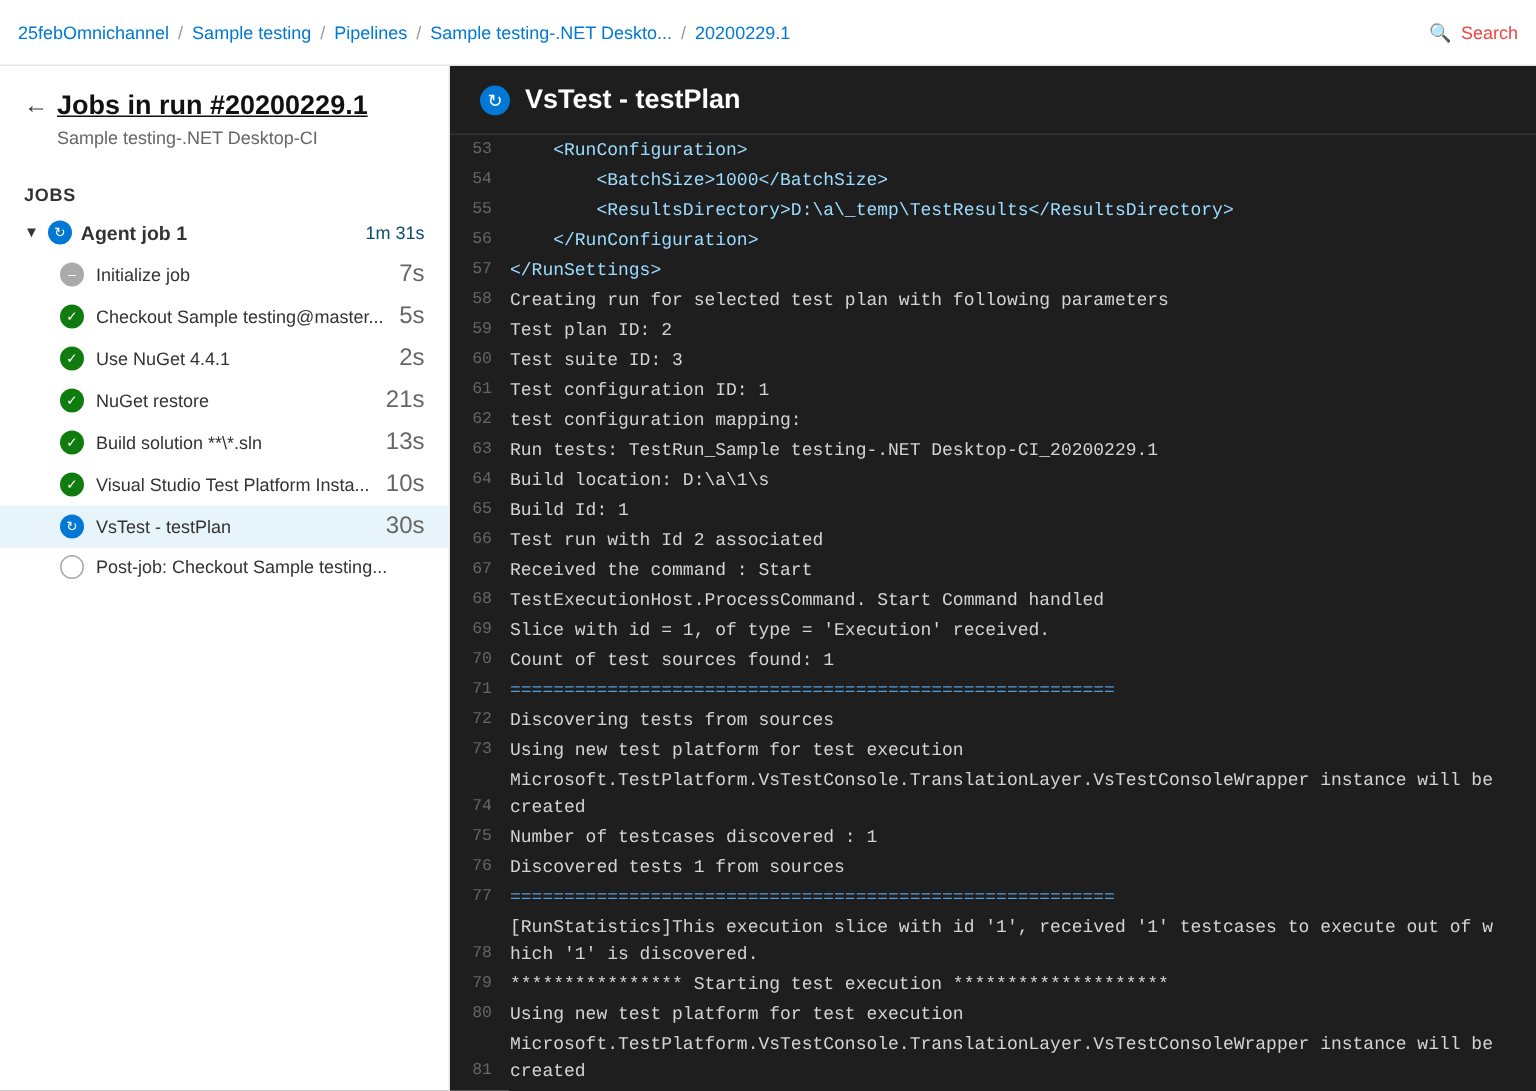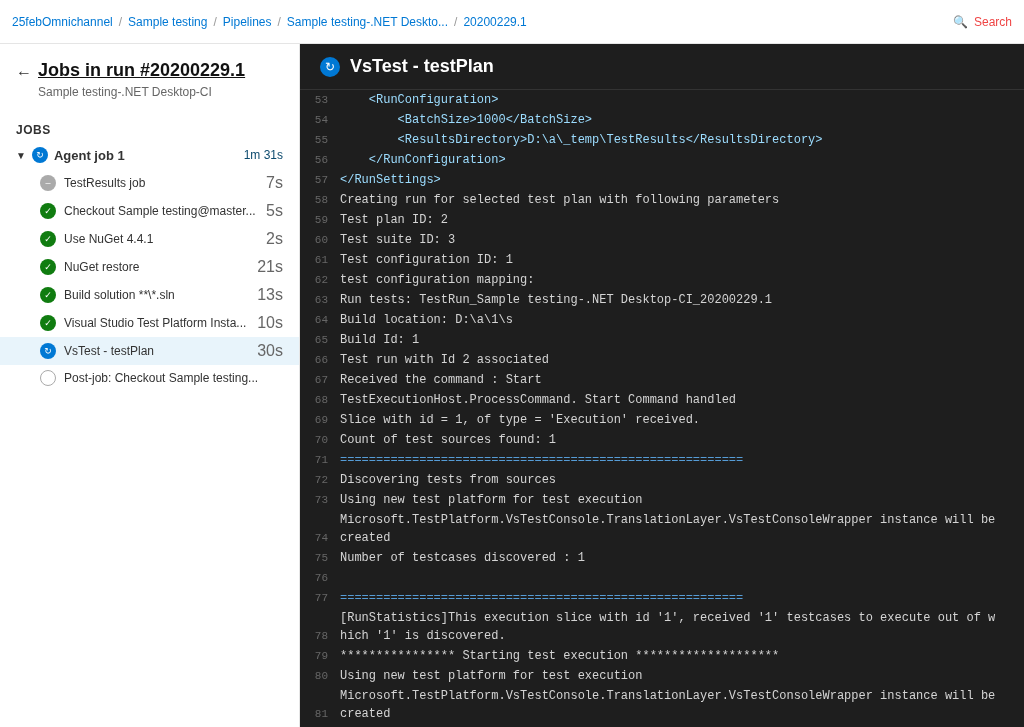--- a/index.html
+++ b/index.html
@@ -251,21 +251,21 @@
       <div class="agent-job-header">
         <span class="chevron">▼</span>
         <span class="status-icon-blue">↻</span>
         <span class="agent-label">Agent job 1</span>
         <span class="duration">1m 31s</span>
       </div>
 
       <div id="steps-container">
           <div class="step-item">
             <span class="status-icon-gray">–</span>
-            <span class="step-name">TestResults job</span>
+            <span class="step-name">Initialize job</span>
             <span class="step-duration">7s</span>
           </div>
           <div class="step-item">
             <span class="status-icon-green">✓</span>
             <span class="step-name">Checkout Sample testing@master...</span>
             <span class="step-duration">5s</span>
           </div>
           <div class="step-item">
             <span class="status-icon-green">✓</span>
             <span class="step-name">Use NuGet 4.4.1</span>
@@ -393,20 +393,21 @@
         <div class="log-line">
           <span class="line-num">74</span>
           <span class="line-text">Microsoft.TestPlatform.VsTestConsole.TranslationLayer.VsTestConsoleWrapper instance will be created</span>
         </div>
         <div class="log-line">
           <span class="line-num">75</span>
           <span class="line-text">Number of testcases discovered : 1</span>
         </div>
         <div class="log-line">
           <span class="line-num">76</span>
+          <span class="line-text">Discovered tests 1 from sources</span>
         </div>
         <div class="log-line">
           <span class="line-num">77</span>
           <span class="line-text divider">========================================================</span>
         </div>
         <div class="log-line">
           <span class="line-num">78</span>
           <span class="line-text">[RunStatistics]This execution slice with id '1', received '1' testcases to execute out of which '1' is discovered.</span>
         </div>
         <div class="log-line">

